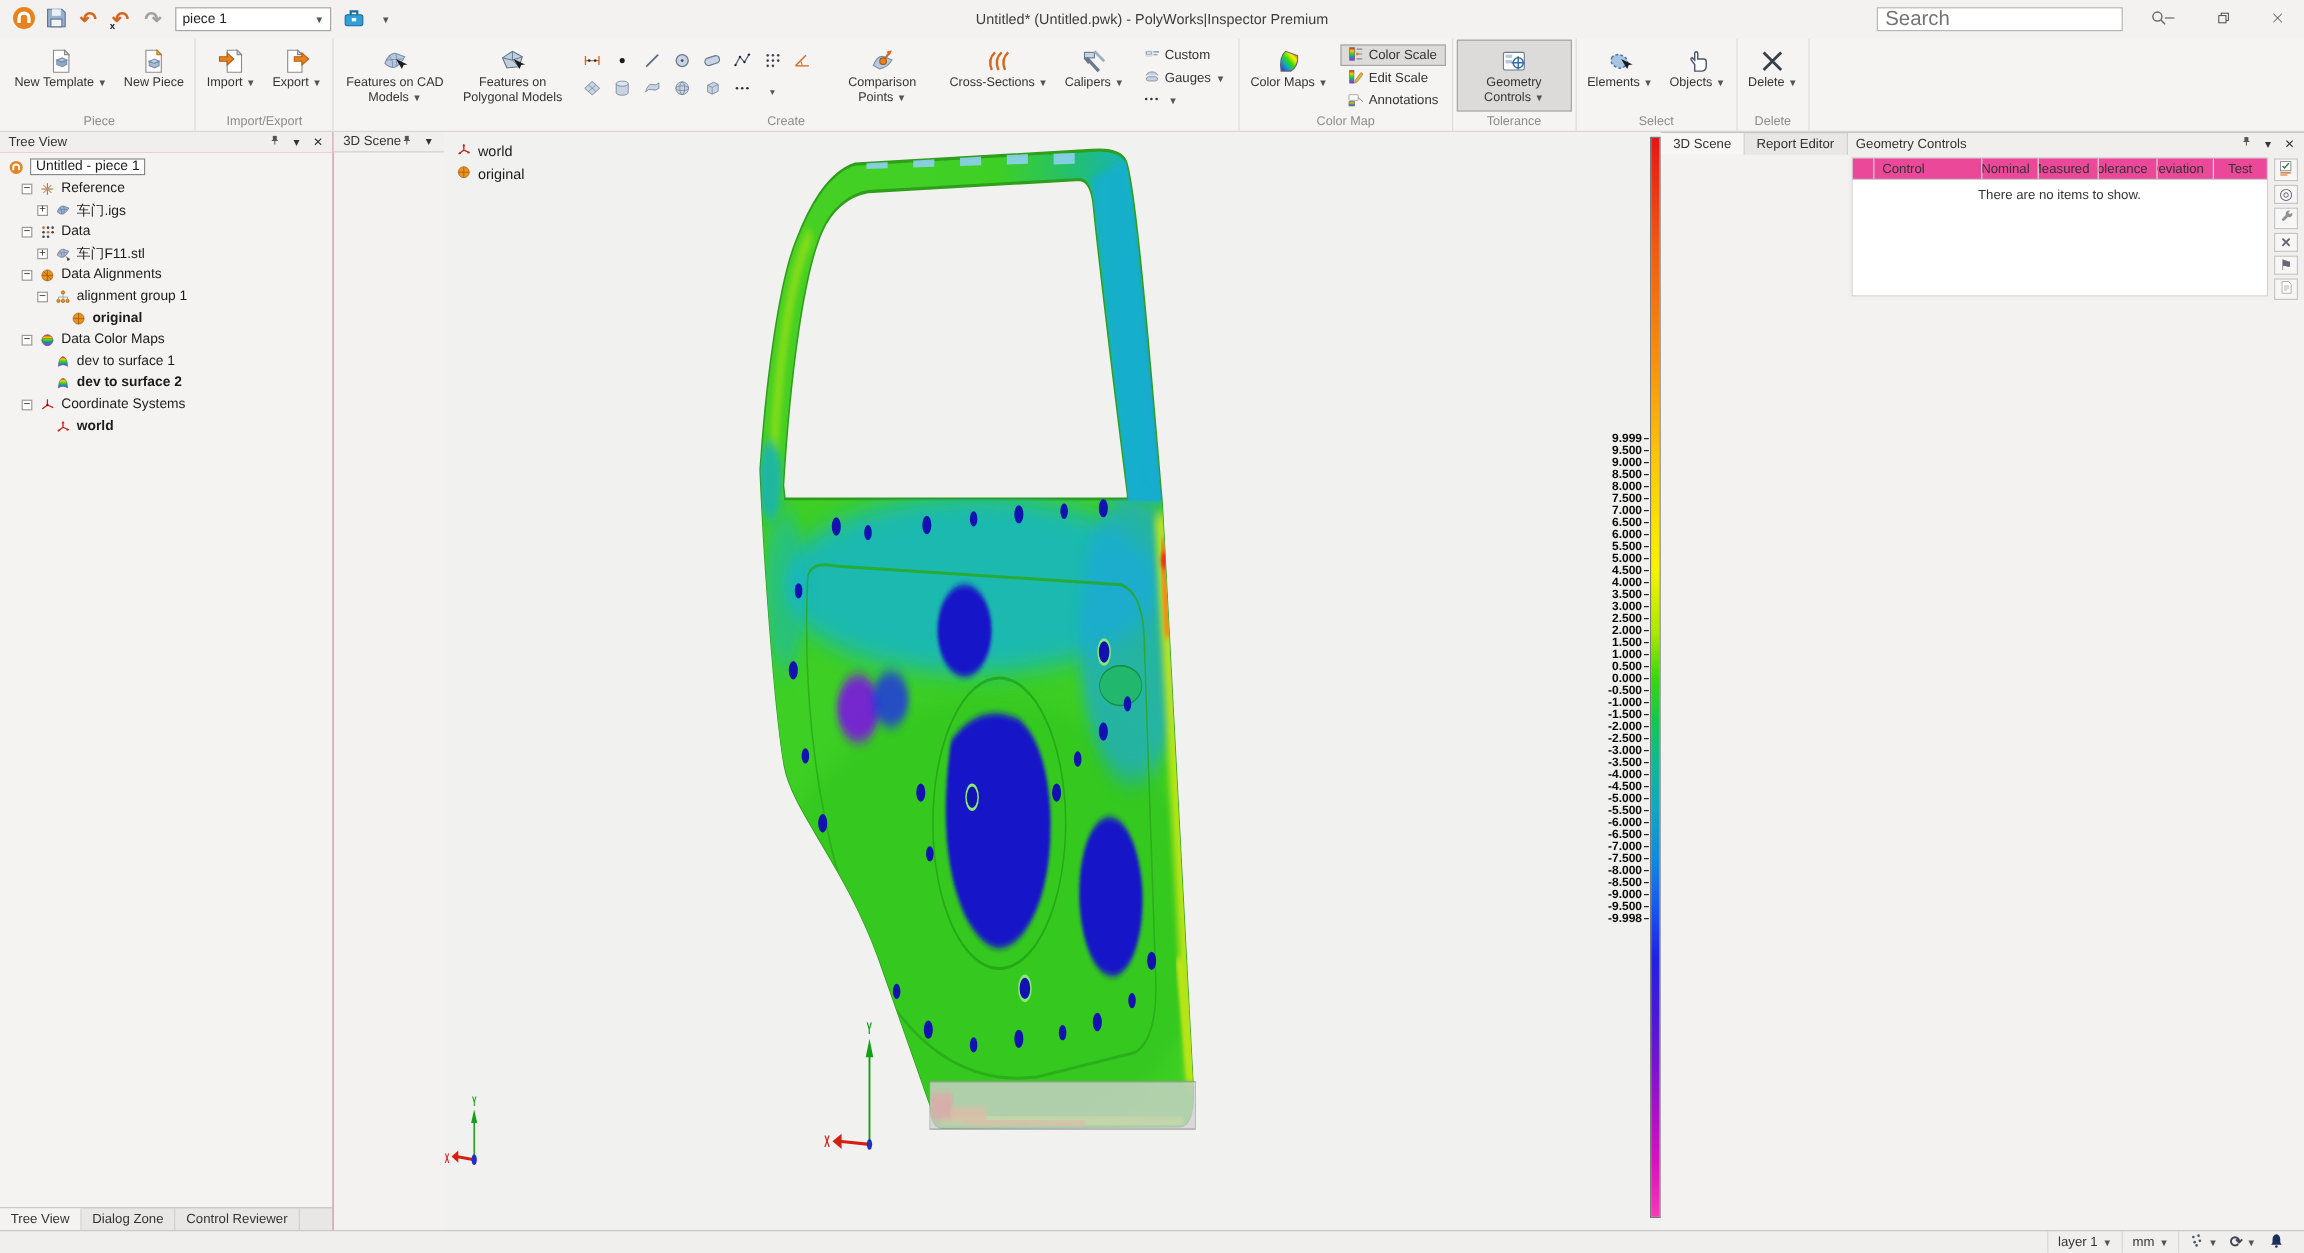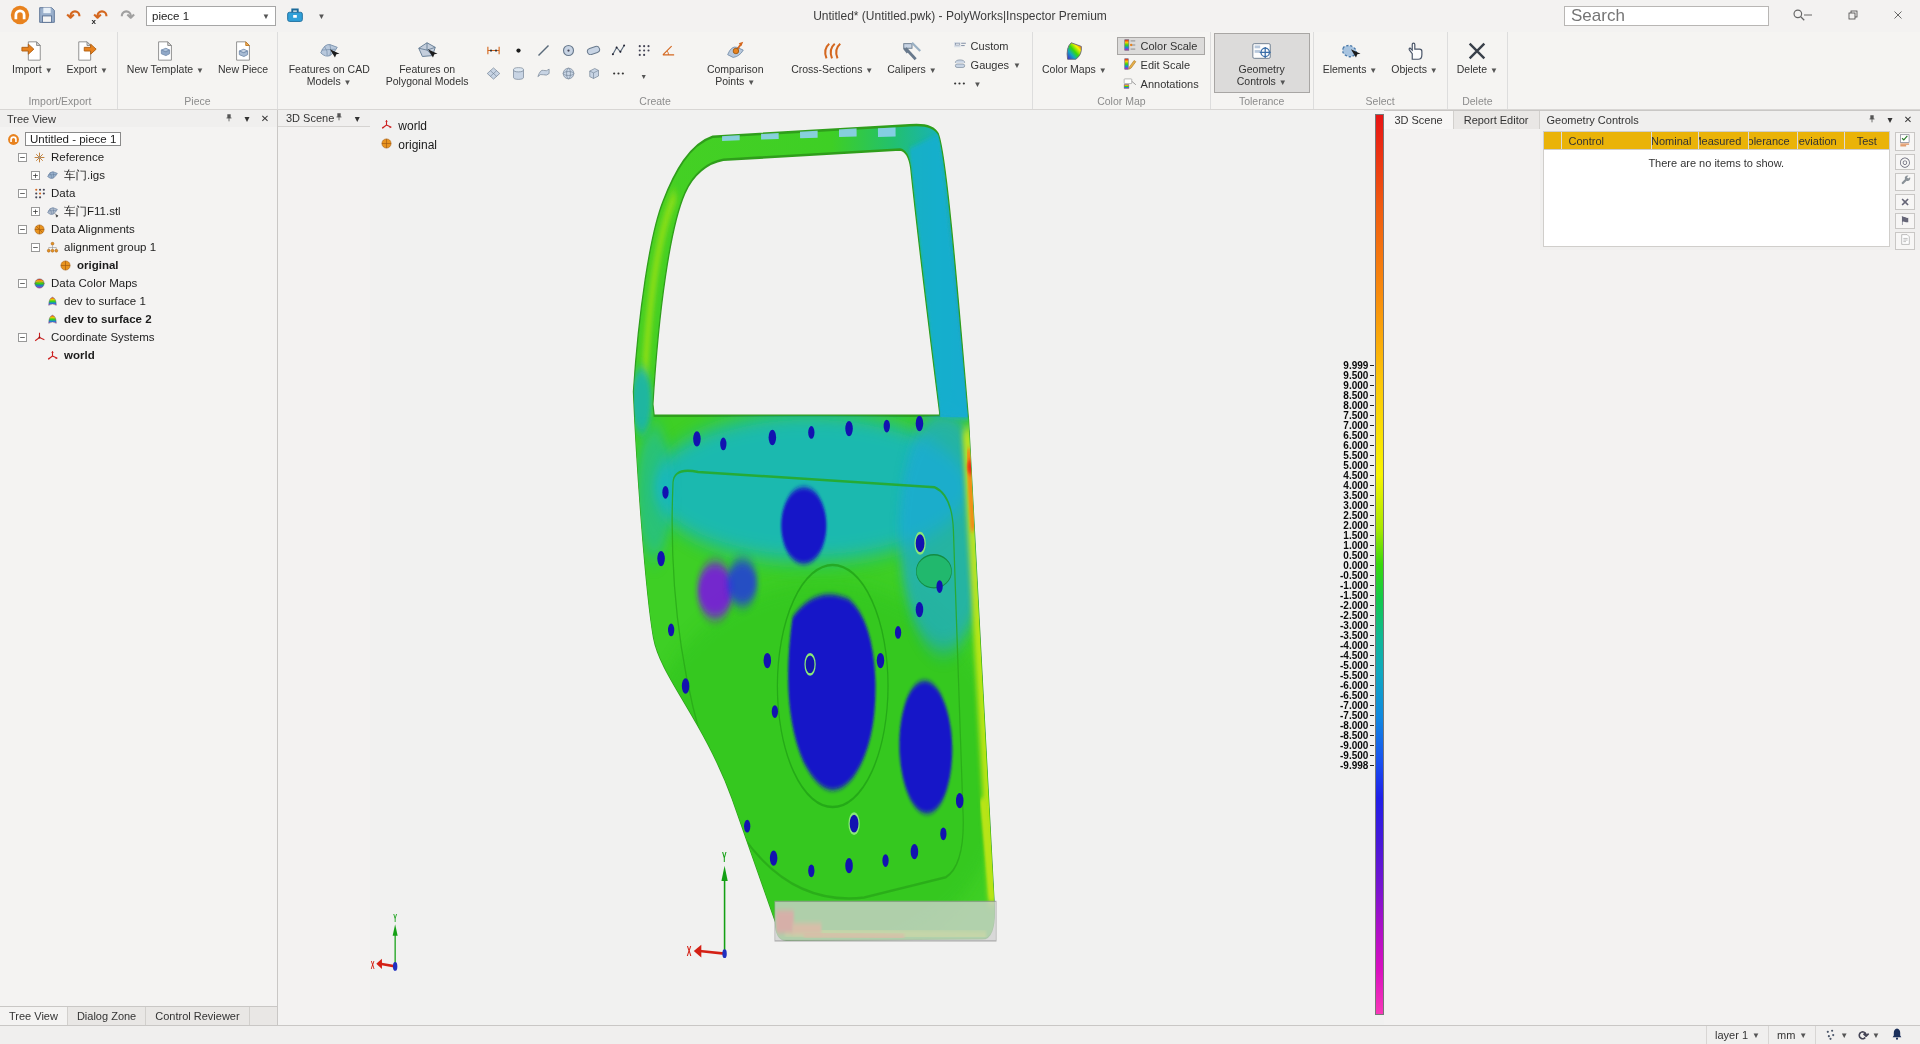--- a/index.html
+++ b/index.html
@@ -71,21 +71,21 @@
   .scale-row { display:flex; align-items:center; justify-content:flex-end; font-size:10px; font-weight:bold; color:#0a0a0a; height:10px; }
   .scale-row::after { content:""; width:4px; height:1px; background:#222; margin-left:2px; flex:none; }
 
   .scene-tabs { height:19px; flex:none; display:flex; background:#e9e7e5; border-top:1px solid #c9c7c5; font-size:11px; align-items:stretch; }
   .stab { padding:2px 10px; border-right:1px solid #d2d0cd; color:#333; display:flex; align-items:center; }
   .stab.active { background:#f7f6f5; }
 
   .gc-panel { height:140px; flex:none; display:flex; flex-direction:column; border-top:1px solid #c9c7c5; background:#f0efee; }
   .gc-content { flex:1; display:flex; min-height:0; padding:3px 0 3px 3px; }
   .gc-table { flex:1; display:flex; flex-direction:column; border:1px solid #d0cecb; background:#fff; }
-  .gc-header { height:18px; flex:none; display:flex; background:#eab308; border-bottom:1px solid #d0cecb; font-size:11px; color:#333; }
+  .gc-header { height:18px; flex:none; display:flex; background:#ec4899; border-bottom:1px solid #d0cecb; font-size:11px; color:#333; }
   .gc-col { display:flex; align-items:center; padding:0 7px; border-right:1px solid #dcdad8; overflow:hidden; white-space:nowrap; }
   .gc-col.lead { width:18px; flex:none; padding:0; }
   .gc-col.c-control { flex:2.5; }
   .gc-col.c-nominal { flex:1.05; justify-content:flex-end; }
   .gc-col.c-measured { flex:1.15; justify-content:flex-end; }
   .gc-col.c-tolerance { flex:1.1; justify-content:flex-end; }
   .gc-col.c-deviation { flex:1.05; justify-content:flex-end; }
   .gc-col.c-test { flex:1.0; justify-content:center; border-right:none; }
   .gc-body { flex:1; background:#fff; position:relative; }
   .gc-empty { position:absolute; left:0; right:0; top:7px; text-align:center; font-size:11px; color:#333; }
@@ -187,45 +187,20 @@
     </div>
   </div>
 
 
   <div class="ribbon" id="ribbon">
       <div class="rgroup">
         <div class="rgroup-content">
           <div class="rbtn">
             <span class="ricon">
               <svg width="22" height="22" viewBox="0 0 24 24">
-                <path d="M8 2 h9 l4 4 v16 H8 z" fill="#fff" stroke="#8a8a8a"></path>
-                <path d="M17 2 l4 4 h-4 z" fill="#d8d8d8" stroke="#8a8a8a"></path>
-                <path d="M1 8 h7 V4.5 L14 10 8 15.5 V12 H1 z" fill="#e8821e" stroke="#b05e10"></path>
-              </svg>
-            </span>
-            <span>Import <span class="cv">▼</span></span>
-          </div>
-          <div class="rbtn">
-            <span class="ricon">
-              <svg width="22" height="22" viewBox="0 0 24 24">
-                <path d="M3 2 h9 l4 4 v16 H3 z" fill="#fff" stroke="#8a8a8a"></path>
-                <path d="M12 2 l4 4 h-4 z" fill="#d8d8d8" stroke="#8a8a8a"></path>
-                <path d="M9 8 h7 V4.5 L22 10 16 15.5 V12 H9 z" fill="#e8821e" stroke="#b05e10"></path>
-              </svg>
-            </span>
-            <span>Export <span class="cv">▼</span></span>
-          </div>
-        </div>
-        <div class="rgroup-label">Import/Export</div>
-      </div>
-      <div class="rgroup">
-        <div class="rgroup-content">
-          <div class="rbtn">
-            <span class="ricon">
-              <svg width="22" height="22" viewBox="0 0 24 24">
                 <path d="M5 2 h10 l4 4 v16 H5 z" fill="#fff" stroke="#8a8a8a"></path>
                 <path d="M15 2 l4 4 h-4 z" fill="#d8d8d8" stroke="#8a8a8a"></path>
                 <path d="M8 11 l5 -2 4 2 -5 2 z" fill="#b0c4dc" stroke="#7890b0"></path>
                 <path d="M8 11 v4 l5 2 4 -2 v-4 l-4 2 z" fill="#90a8c8" stroke="#7890b0"></path>
               </svg>
             </span>
             <span>New Template <span class="cv">▼</span></span>
           </div>
           <div class="rbtn">
             <span class="ricon">
@@ -233,20 +208,45 @@
                 <path d="M5 2 h10 l4 4 v16 H5 z" fill="#fff" stroke="#8a8a8a"></path>
                 <path d="M15 2 l4 4 h-4 z" fill="#f0b060" stroke="#c07820"></path>
                 <path d="M8 12 l5 -2 4 2 -5 2 z" fill="#c8d4e4" stroke="#7890b0"></path>
                 <path d="M8 12 v4 l5 2 4 -2 v-4 l-4 2 z" fill="#a8bcd4" stroke="#7890b0"></path>
               </svg>
             </span>
             <span>New Piece</span>
           </div>
         </div>
         <div class="rgroup-label">Piece</div>
+      </div>
+      <div class="rgroup">
+        <div class="rgroup-content">
+          <div class="rbtn">
+            <span class="ricon">
+              <svg width="22" height="22" viewBox="0 0 24 24">
+                <path d="M8 2 h9 l4 4 v16 H8 z" fill="#fff" stroke="#8a8a8a"></path>
+                <path d="M17 2 l4 4 h-4 z" fill="#d8d8d8" stroke="#8a8a8a"></path>
+                <path d="M1 8 h7 V4.5 L14 10 8 15.5 V12 H1 z" fill="#e8821e" stroke="#b05e10"></path>
+              </svg>
+            </span>
+            <span>Import <span class="cv">▼</span></span>
+          </div>
+          <div class="rbtn">
+            <span class="ricon">
+              <svg width="22" height="22" viewBox="0 0 24 24">
+                <path d="M3 2 h9 l4 4 v16 H3 z" fill="#fff" stroke="#8a8a8a"></path>
+                <path d="M12 2 l4 4 h-4 z" fill="#d8d8d8" stroke="#8a8a8a"></path>
+                <path d="M9 8 h7 V4.5 L22 10 16 15.5 V12 H9 z" fill="#e8821e" stroke="#b05e10"></path>
+              </svg>
+            </span>
+            <span>Export <span class="cv">▼</span></span>
+          </div>
+        </div>
+        <div class="rgroup-label">Import/Export</div>
       </div>
       <div class="rgroup">
         <div class="rgroup-content">
           <div class="rbtn">
             <span class="ricon">
               <svg width="22" height="22" viewBox="0 0 24 24">
                 <path d="M3 14 Q7 4 13 5 L21 8 Q18 14 13 17 Q8 19 3 14 Z" fill="#b8c8dc" stroke="#7890ac"></path>
                 <path d="M7 7 Q11 12 10 17 M13 5 Q15 11 13 17 M4 11 L19 10" fill="none" stroke="#7890ac" stroke-width="0.8"></path>
                 <path d="M13 10 l5.5 9 1.5-3.5 3.5-.5 z" fill="#1c1c1c"></path>
               </svg>

